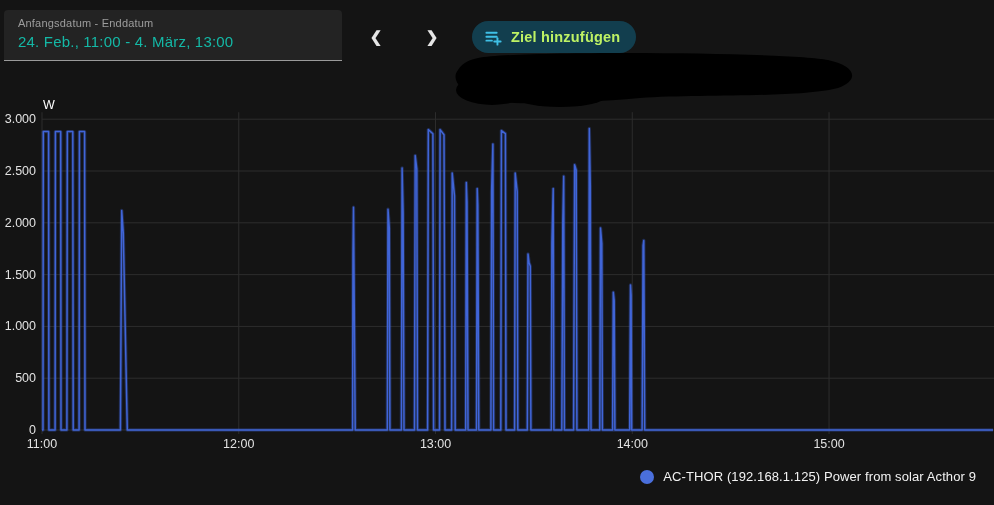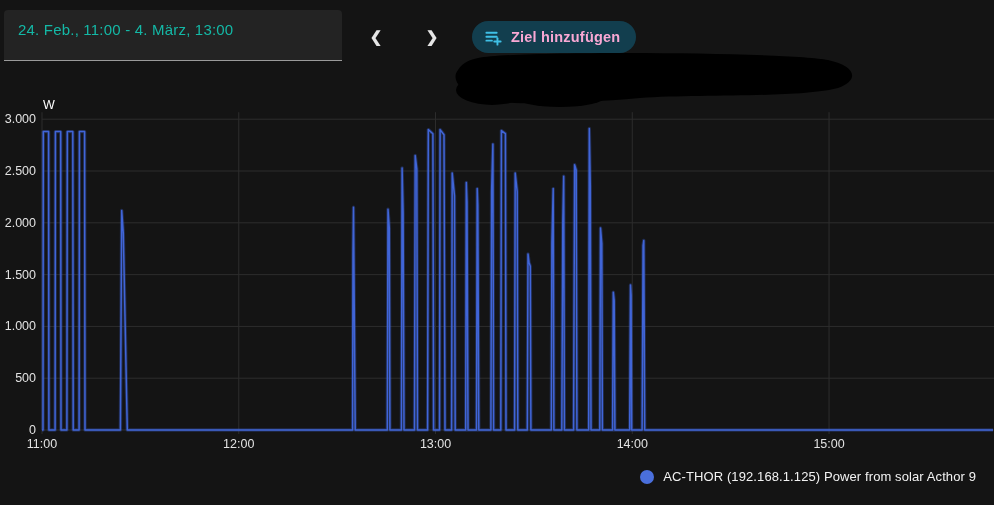--- a/index.html
+++ b/index.html
@@ -25,39 +25,40 @@
   }
   .nav-prev{left:358px;}
   .nav-next{left:414px;}
   .add-target{
     position:absolute;left:472px;top:21px;height:32px;
     display:flex;align-items:center;gap:8px;
     background:#123e4e;border:none;border-radius:16px;
     padding:0 16px 0 12px;cursor:pointer;
   }
   .add-target .atx{
-    color:#f9a8d4;font-size:14.5px;font-weight:bold;letter-spacing:.2px;
+    color:#bef264;font-size:14.5px;font-weight:bold;letter-spacing:.2px;
   }
   .add-target svg{display:block;}
   
   .blob{position:absolute;left:0;top:0;pointer-events:none;}
   
   .chart-svg{position:absolute;left:0;top:0;}
   
   .legend{
     position:absolute;right:18px;bottom:21px;
     display:flex;align-items:center;gap:9px;text-align:right;
   }
   .legend .dot{width:14px;height:14px;border-radius:50%;}
   .legend .ltx{color:#f2f2f2;font-size:13px;letter-spacing:.1px;}
 </style>
 </head>
 <body>
 
 <div class="date-field">
+  <div class="lbl">Anfangsdatum - Enddatum</div>
   <div class="val">24. Feb., 11:00 - 4. März, 13:00</div>
 </div>
 
 <button class="nav-btn nav-prev">
   <span>❮</span>
 </button>
 <button class="nav-btn nav-next">
   <span>❯</span>
 </button>
 

